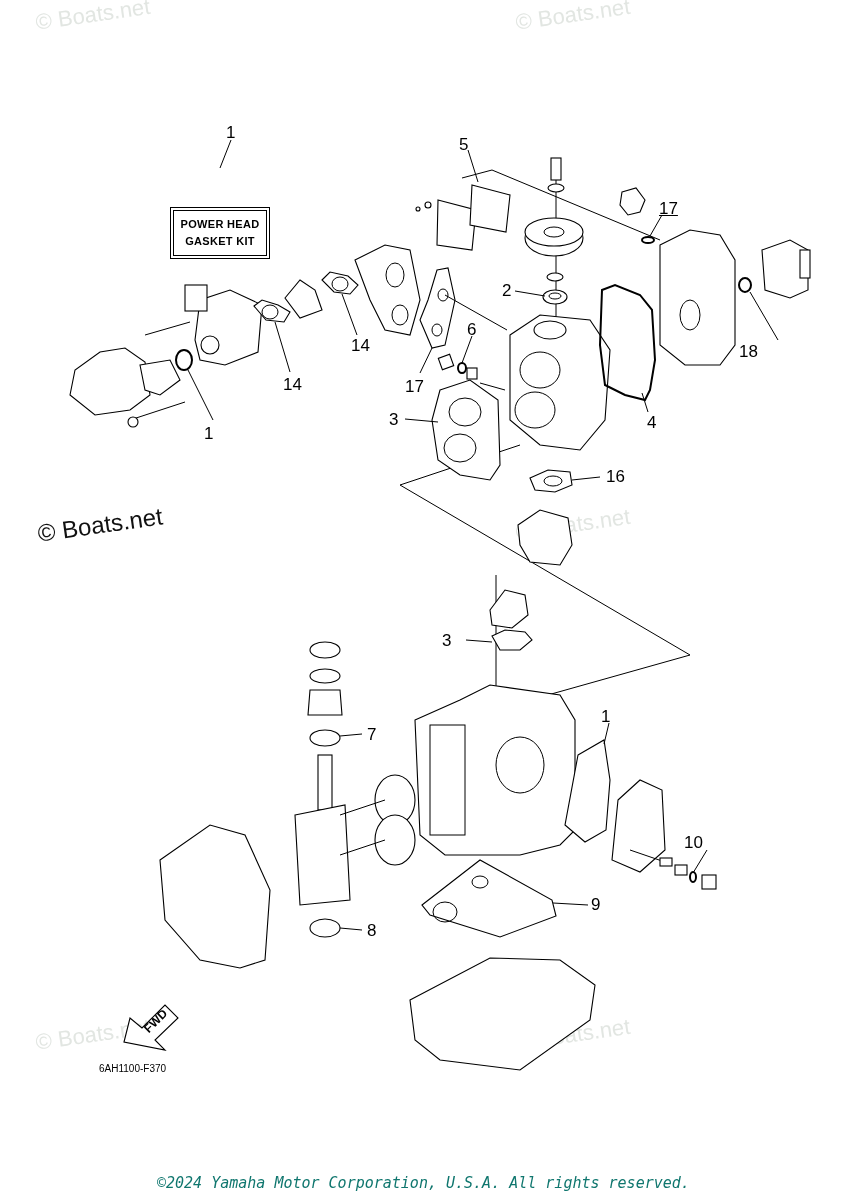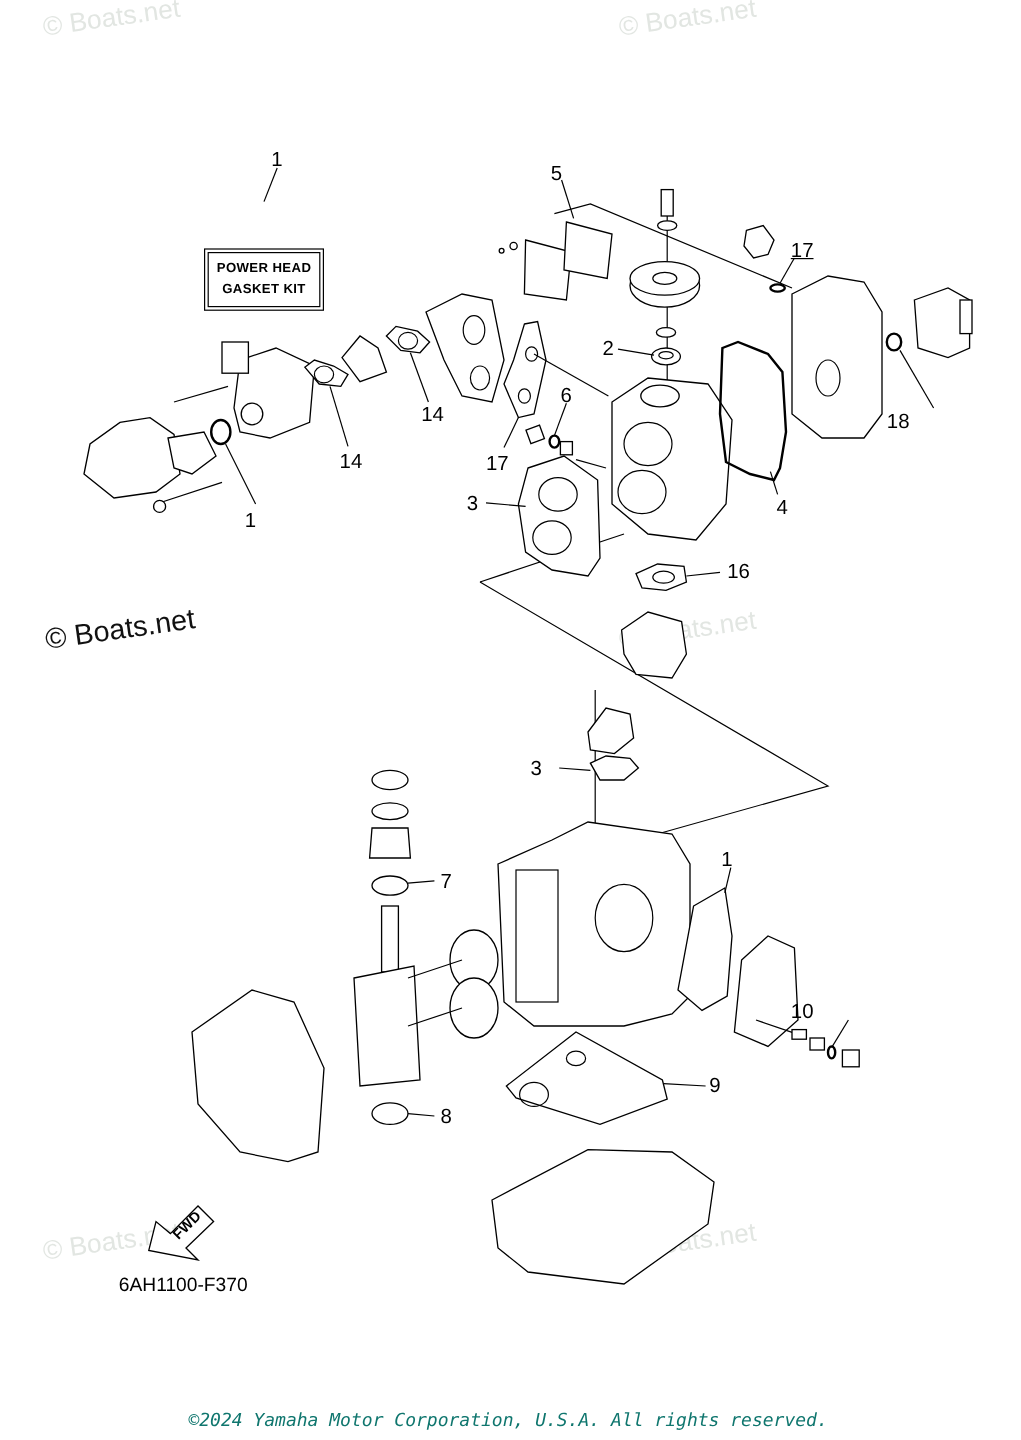--- a/index.html
+++ b/index.html
@@ -2,21 +2,21 @@
 <html><head>
   <meta charset="utf-8">
   <style>
     html, body { margin: 0; padding: 0; background: #ffffff; }
     body { width: 851px; height: 1200px; position: relative; overflow: hidden; font-family: "Liberation Sans", sans-serif; }
     #diagram { position: absolute; left: 0; top: 0; width: 851px; height: 1200px; }
     .wm { position: absolute; font-family: "Liberation Sans", sans-serif; font-size: 22px; color: #e2e6e2; transform: rotate(-8deg); transform-origin: left top; white-space: nowrap; }
     .wm-dark { color: #111; font-size: 24px; }
     .callout { position: absolute; font-family: "Liberation Sans", sans-serif; font-size: 17px; color: #000; line-height: 1; }
     .kit-box { position: absolute; left: 173px; top: 170px; width: 92px; height: 44px; border: 1px solid #000; outline: 1px solid #000; outline-offset: 2px; display: flex; flex-direction: column; align-items: center; justify-content: center; font-family: "Liberation Sans", sans-serif; font-weight: bold; font-size: 11px; line-height: 17px; letter-spacing: 0.3px; margin-top: 40px; }
-    .code { position: absolute; left: 99px; top: 1063px; font-size: 16px; font-family: "Liberation Sans", sans-serif; }
+    .code { position: absolute; left: 99px; top: 1063px; font-size: 10px; font-family: "Liberation Sans", sans-serif; }
     .copyright { position: absolute; left: 157px; top: 1174px; font-family: "DejaVu Sans Mono", monospace; font-size: 15px; color: #0f766e; white-space: nowrap; font-style: italic; }
     svg .ln { stroke: #000; stroke-width: 1; fill: none; }
     svg .part { stroke: #000; stroke-width: 1.1; fill: #fff; }
     svg .thick { stroke: #000; stroke-width: 2; fill: none; }
   </style>
 </head>
 <body>
 
 <div class="wm" style="left:34px; top:10px;">© Boats.net</div>
 <div class="wm" style="left:514px; top:10px;">© Boats.net</div>
@@ -226,21 +226,21 @@
 
 <div class="callout" style="left:226px; top:124px;">1</div>
 <div class="callout" style="left:502px; top:282px;">2</div>
 <div class="callout" style="left:389px; top:411px;">3</div>
 <div class="callout" style="left:647px; top:414px;">4</div>
 <div class="callout" style="left:459px; top:136px;">5</div>
 <div class="callout" style="left:467px; top:321px;">6</div>
 <div class="callout" style="left:367px; top:726px;">7</div>
 <div class="callout" style="left:367px; top:922px;">8</div>
 <div class="callout" style="left:591px; top:896px;">9</div>
-<div class="callout" style="left:659px; top:834px;text-align:center;">10</div>
+<div class="callout" style="left:684px; top:834px;text-align:center;">10</div>
 <div class="callout" style="left:601px; top:708px;">1</div>
 <div class="callout" style="left:442px; top:632px;">3</div>
 <div class="callout" style="left:405px; top:378px;">17</div>
 <div class="callout" style="left:283px; top:376px;">14</div>
 <div class="callout" style="left:351px; top:337px;">14</div>
 <div class="callout" style="left:204px; top:425px;">1</div>
 <div class="callout" style="left:606px; top:468px;">16</div>
 <div class="callout" style="left:659px; top:200px;text-decoration:underline;">17</div>
 <div class="callout" style="left:739px; top:343px;">18</div>
 

